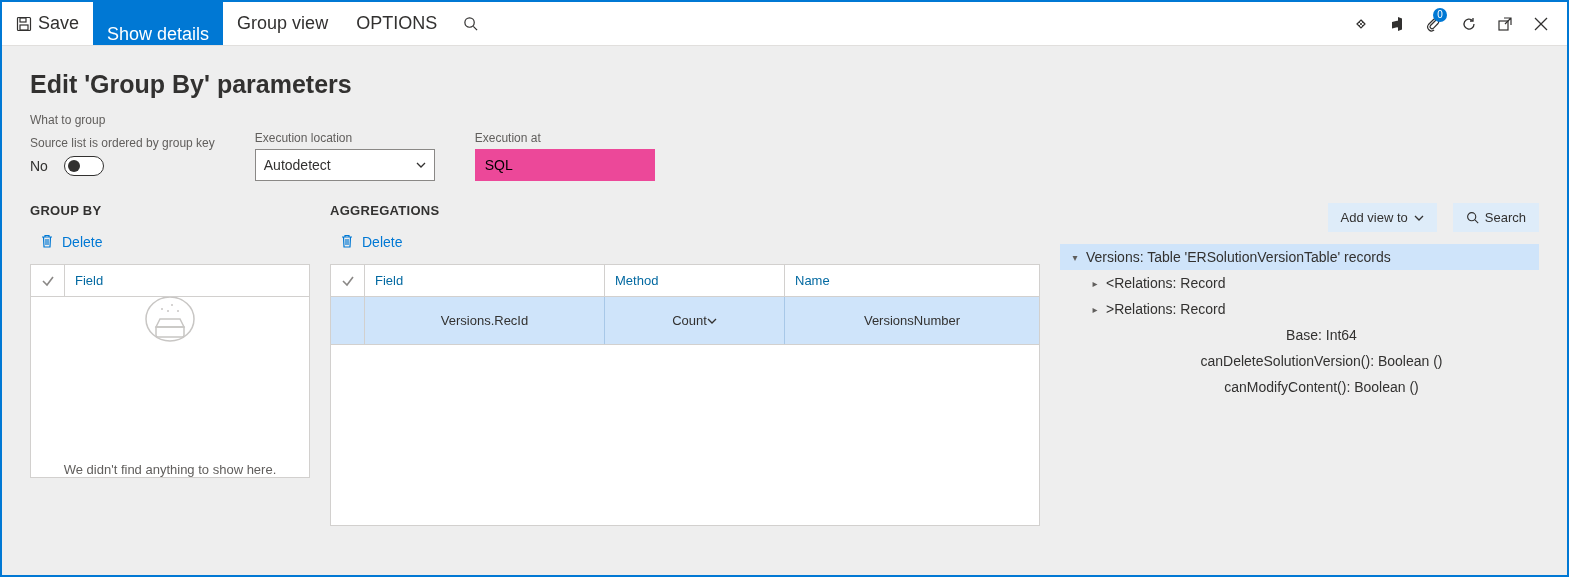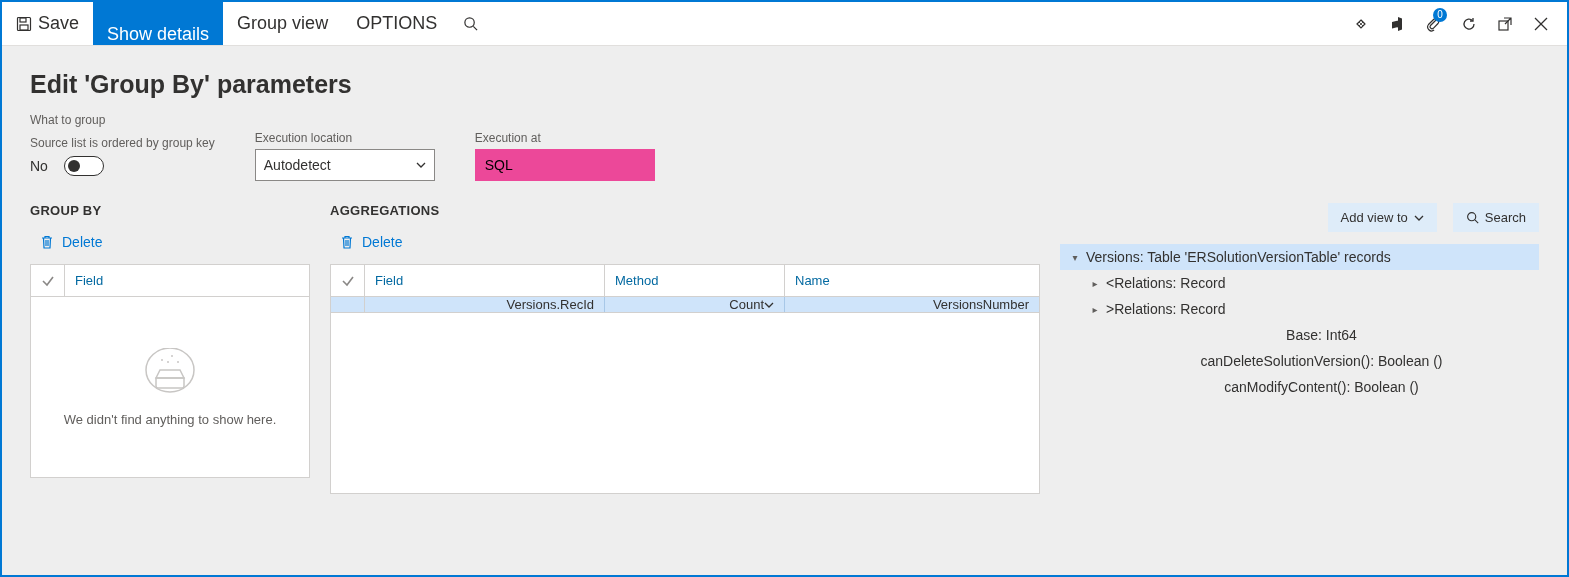--- a/index.html
+++ b/index.html
@@ -20,35 +20,35 @@
 .params-row { display: flex; gap: 40px; align-items: center; }
 .toggle-wrap { display: flex; align-items: center; gap: 16px; margin-top: 6px; }
 .toggle { width: 40px; height: 20px; border-radius: 10px; border: 1px solid #323130; background: #fff; position: relative; cursor: pointer; }
 .toggle::after { content: ""; position: absolute; left: 3px; top: 3px; width: 12px; height: 12px; border-radius: 50%; background: #323130; }
 .dropdown { width: 180px; height: 32px; border: 1px solid #8a8886; background: #fff; display: flex; align-items: center; justify-content: space-between; padding: 0 8px; font-size: 14px; cursor: pointer; }
 .readonly-field { width: 180px; height: 32px; background: #ec4899; display: flex; align-items: center; padding: 0 10px; font-size: 14px; border: none; }
 
 .lower { display: flex; gap: 20px; margin-top: 22px; }
 .panel { display: flex; flex-direction: column; }
 .panel-heading { font-size: 13px; font-weight: 600; letter-spacing: 0.3px; margin-bottom: 10px; }
-.btn-delete { display: inline-flex; align-items: center; gap: 8px; color: #0078d4; padding: 6px 10px; font-size: 14px; background: transparent; border: none; cursor: pointer; }
+.btn-delete { display: inline-flex; align-items: flex-start; gap: 8px; color: #0078d4; padding: 6px 10px; font-size: 14px; background: transparent; border: none; cursor: pointer; }
 .grid { border: 1px solid #d2d0ce; background: #fff; }
 .grid-header { display: flex; border-bottom: 1px solid #d2d0ce; }
 .grid-hcell { padding: 8px 10px; font-size: 13px; border-right: 1px solid #d2d0ce; color: #0369a1; }
 .grid-hcell:last-child { border-right: none; }
 .grid-check-hcell { width: 34px; display: flex; align-items: center; justify-content: center; border-right: 1px solid #d2d0ce; }
 .grid-row { display: flex; border-bottom: 1px solid #d2d0ce; }
 .grid-row.selected { background: #cfe4fa; }
 .grid-row.selected .grid-cell { border-right-color: #a8c8e8; }
-.grid-cell { padding: 0 10px; font-size: 13px; border-right: 1px solid #d2d0ce; display: flex; align-items: center; justify-content: flex-end; }
+.grid-cell { padding: 16px 10px; font-size: 13px; border-right: 1px solid #d2d0ce; display: flex; align-items: center; justify-content: center; }
 .grid-cell:last-child { border-right: none; }
 .grid-check-cell { width: 34px; display: flex; align-items: center; justify-content: center; border-right: 1px solid #d2d0ce; }
 .grid-body-space { height: 180px; }
 
-.empty-grid-body { height: 180px; display: flex; flex-direction: column; align-items: center; justify-content: center; color: #605e5c; font-size: 13px; gap: 14px; }
+.empty-grid-body { height: 180px; display: flex; flex-direction: column; align-items: center; justify-content: space-between; color: #605e5c; font-size: 13px; gap: 14px; }
 
 .tree-col { flex: 1; }
 .tree-actions { display: flex; justify-content: flex-end; gap: 16px; margin-bottom: 6px; }
 .tree-action-btn { background: #deecf9; border: none; padding: 7px 13px; font-size: 13px; color: #323130; cursor: pointer; display: inline-flex; align-items: center; gap: 6px; }
 .tree { background: transparent; }
 .tree-node { display: flex; align-items: center; padding: 5px 8px; font-size: 14px; cursor: pointer; }
 .tree-node.selected { background: #cfe4fa; }
 .tree-caret { width: 14px; text-align: center; color: #605e5c; margin-right: 4px; font-size: 10px; }
 .indent-1 { padding-left: 28px; }
 .indent-2 { padding-left: 52px; justify-content: center; }

